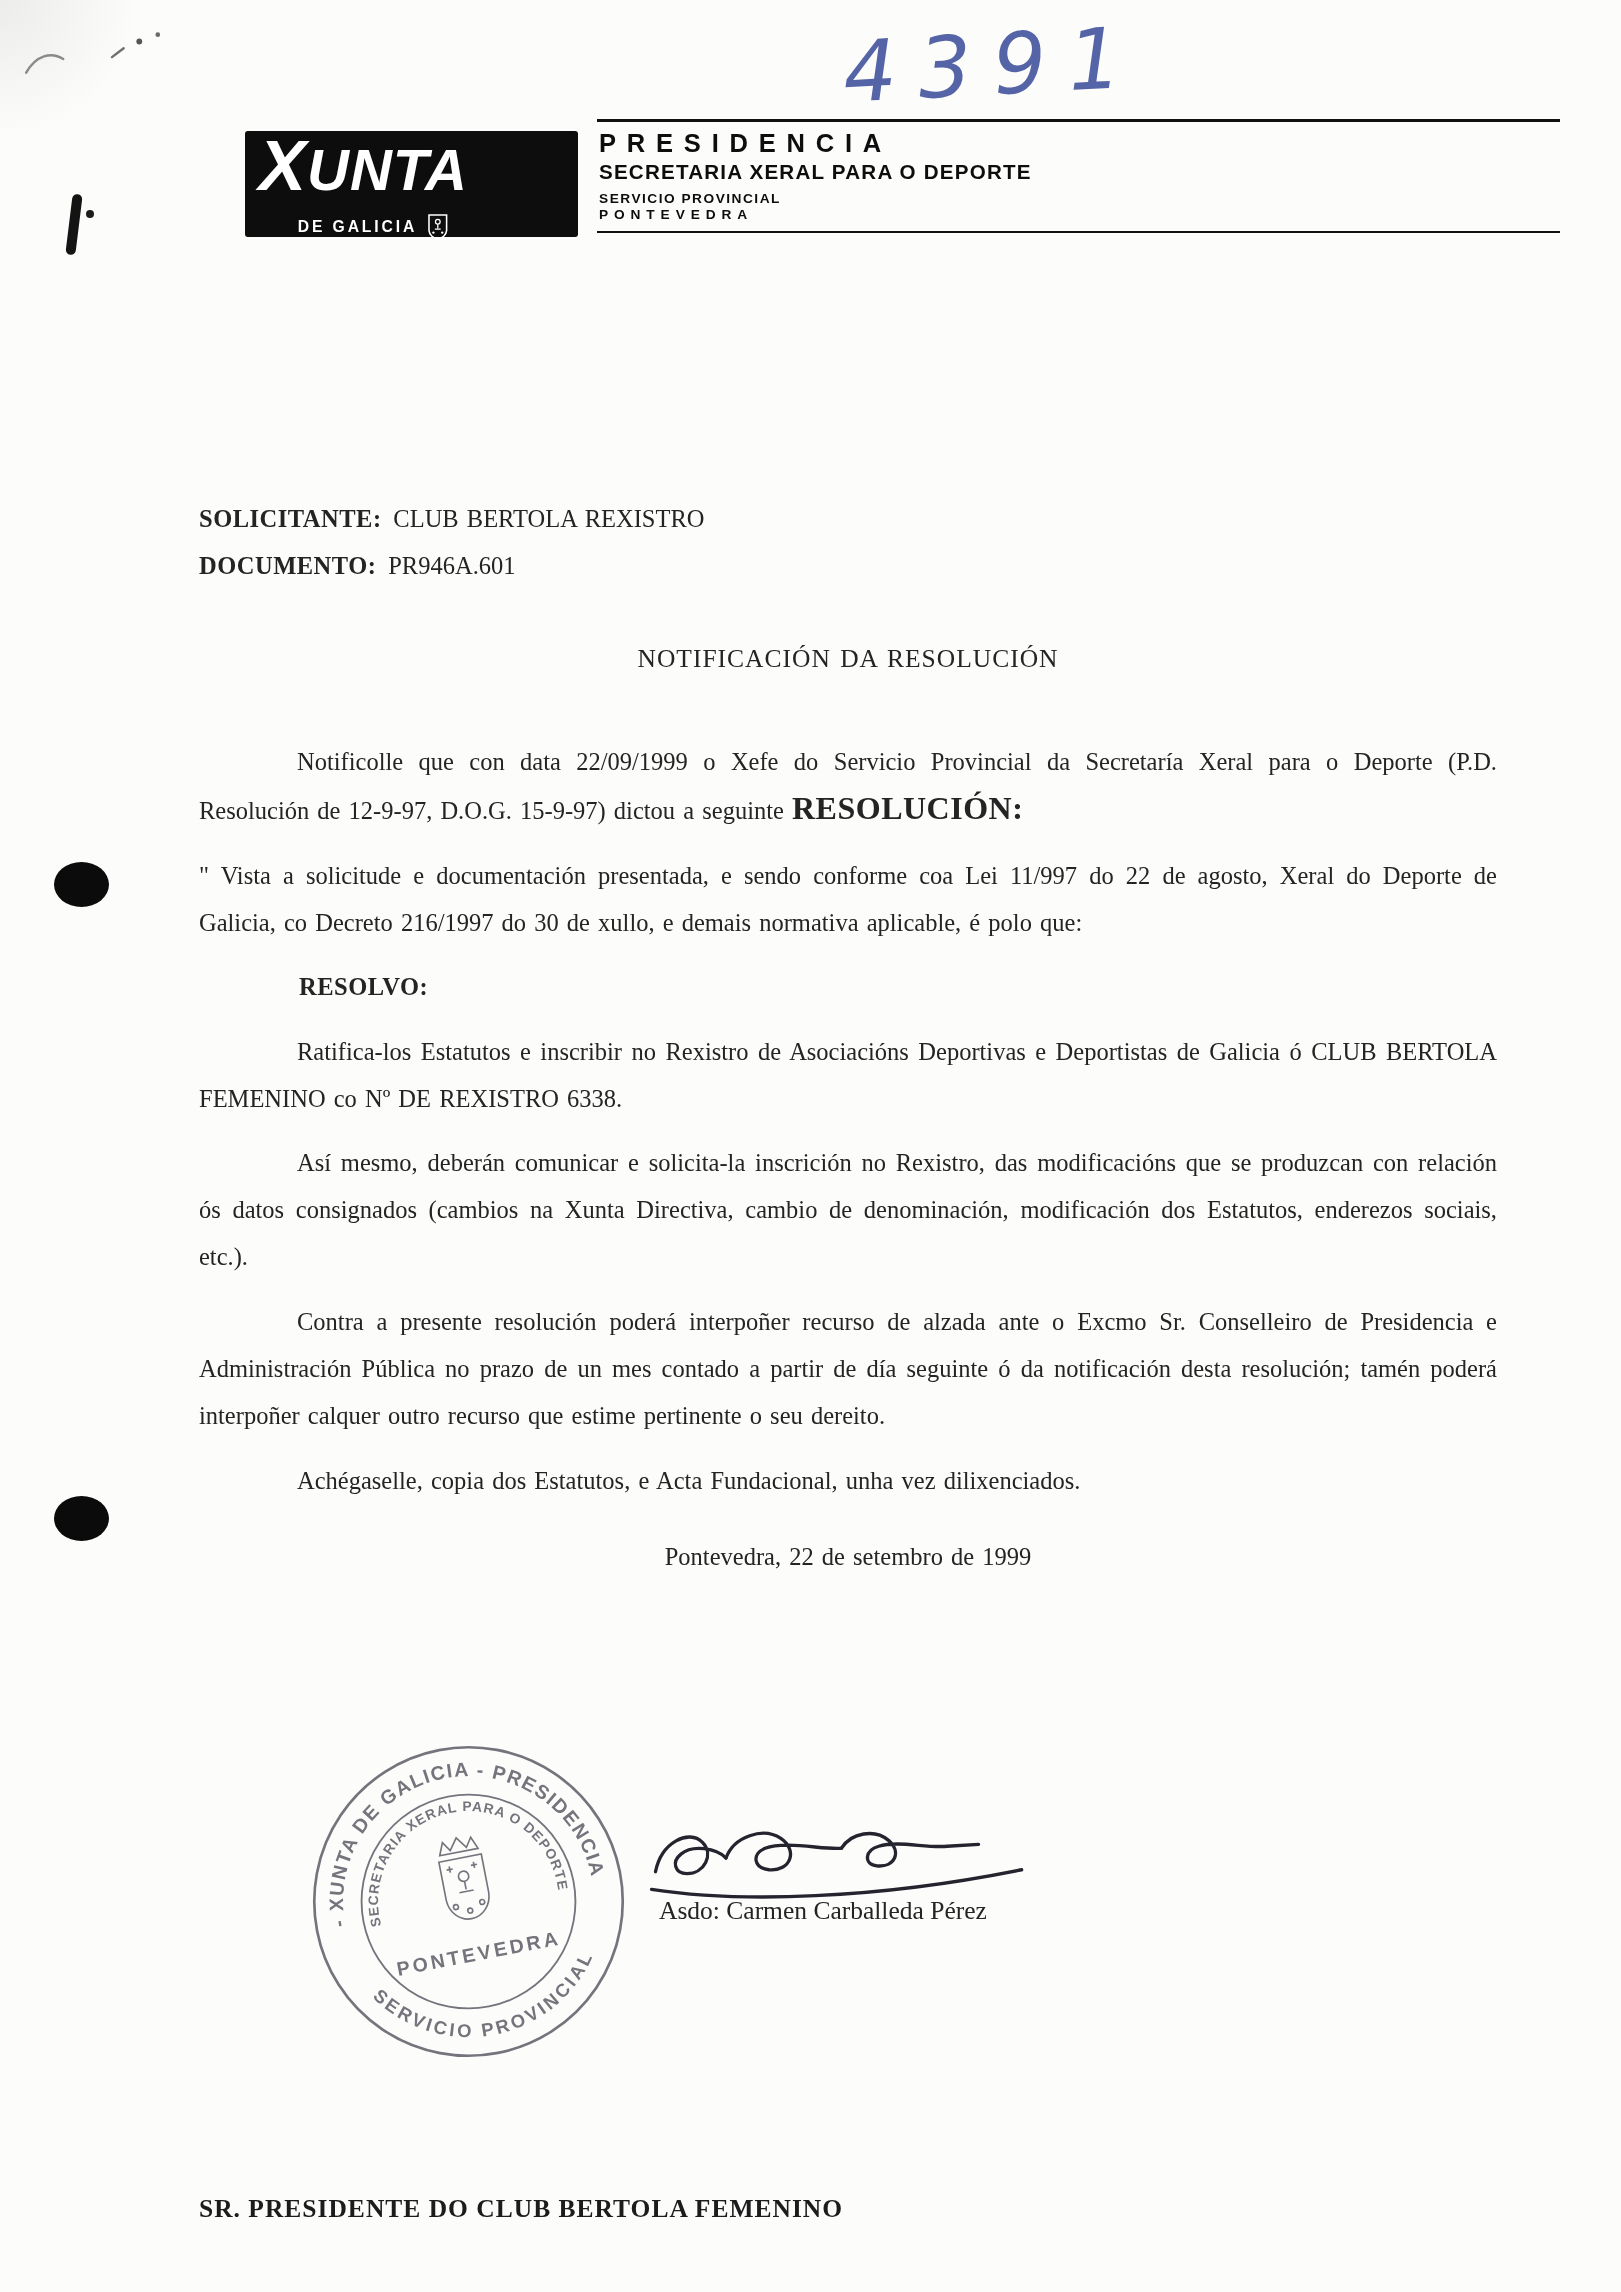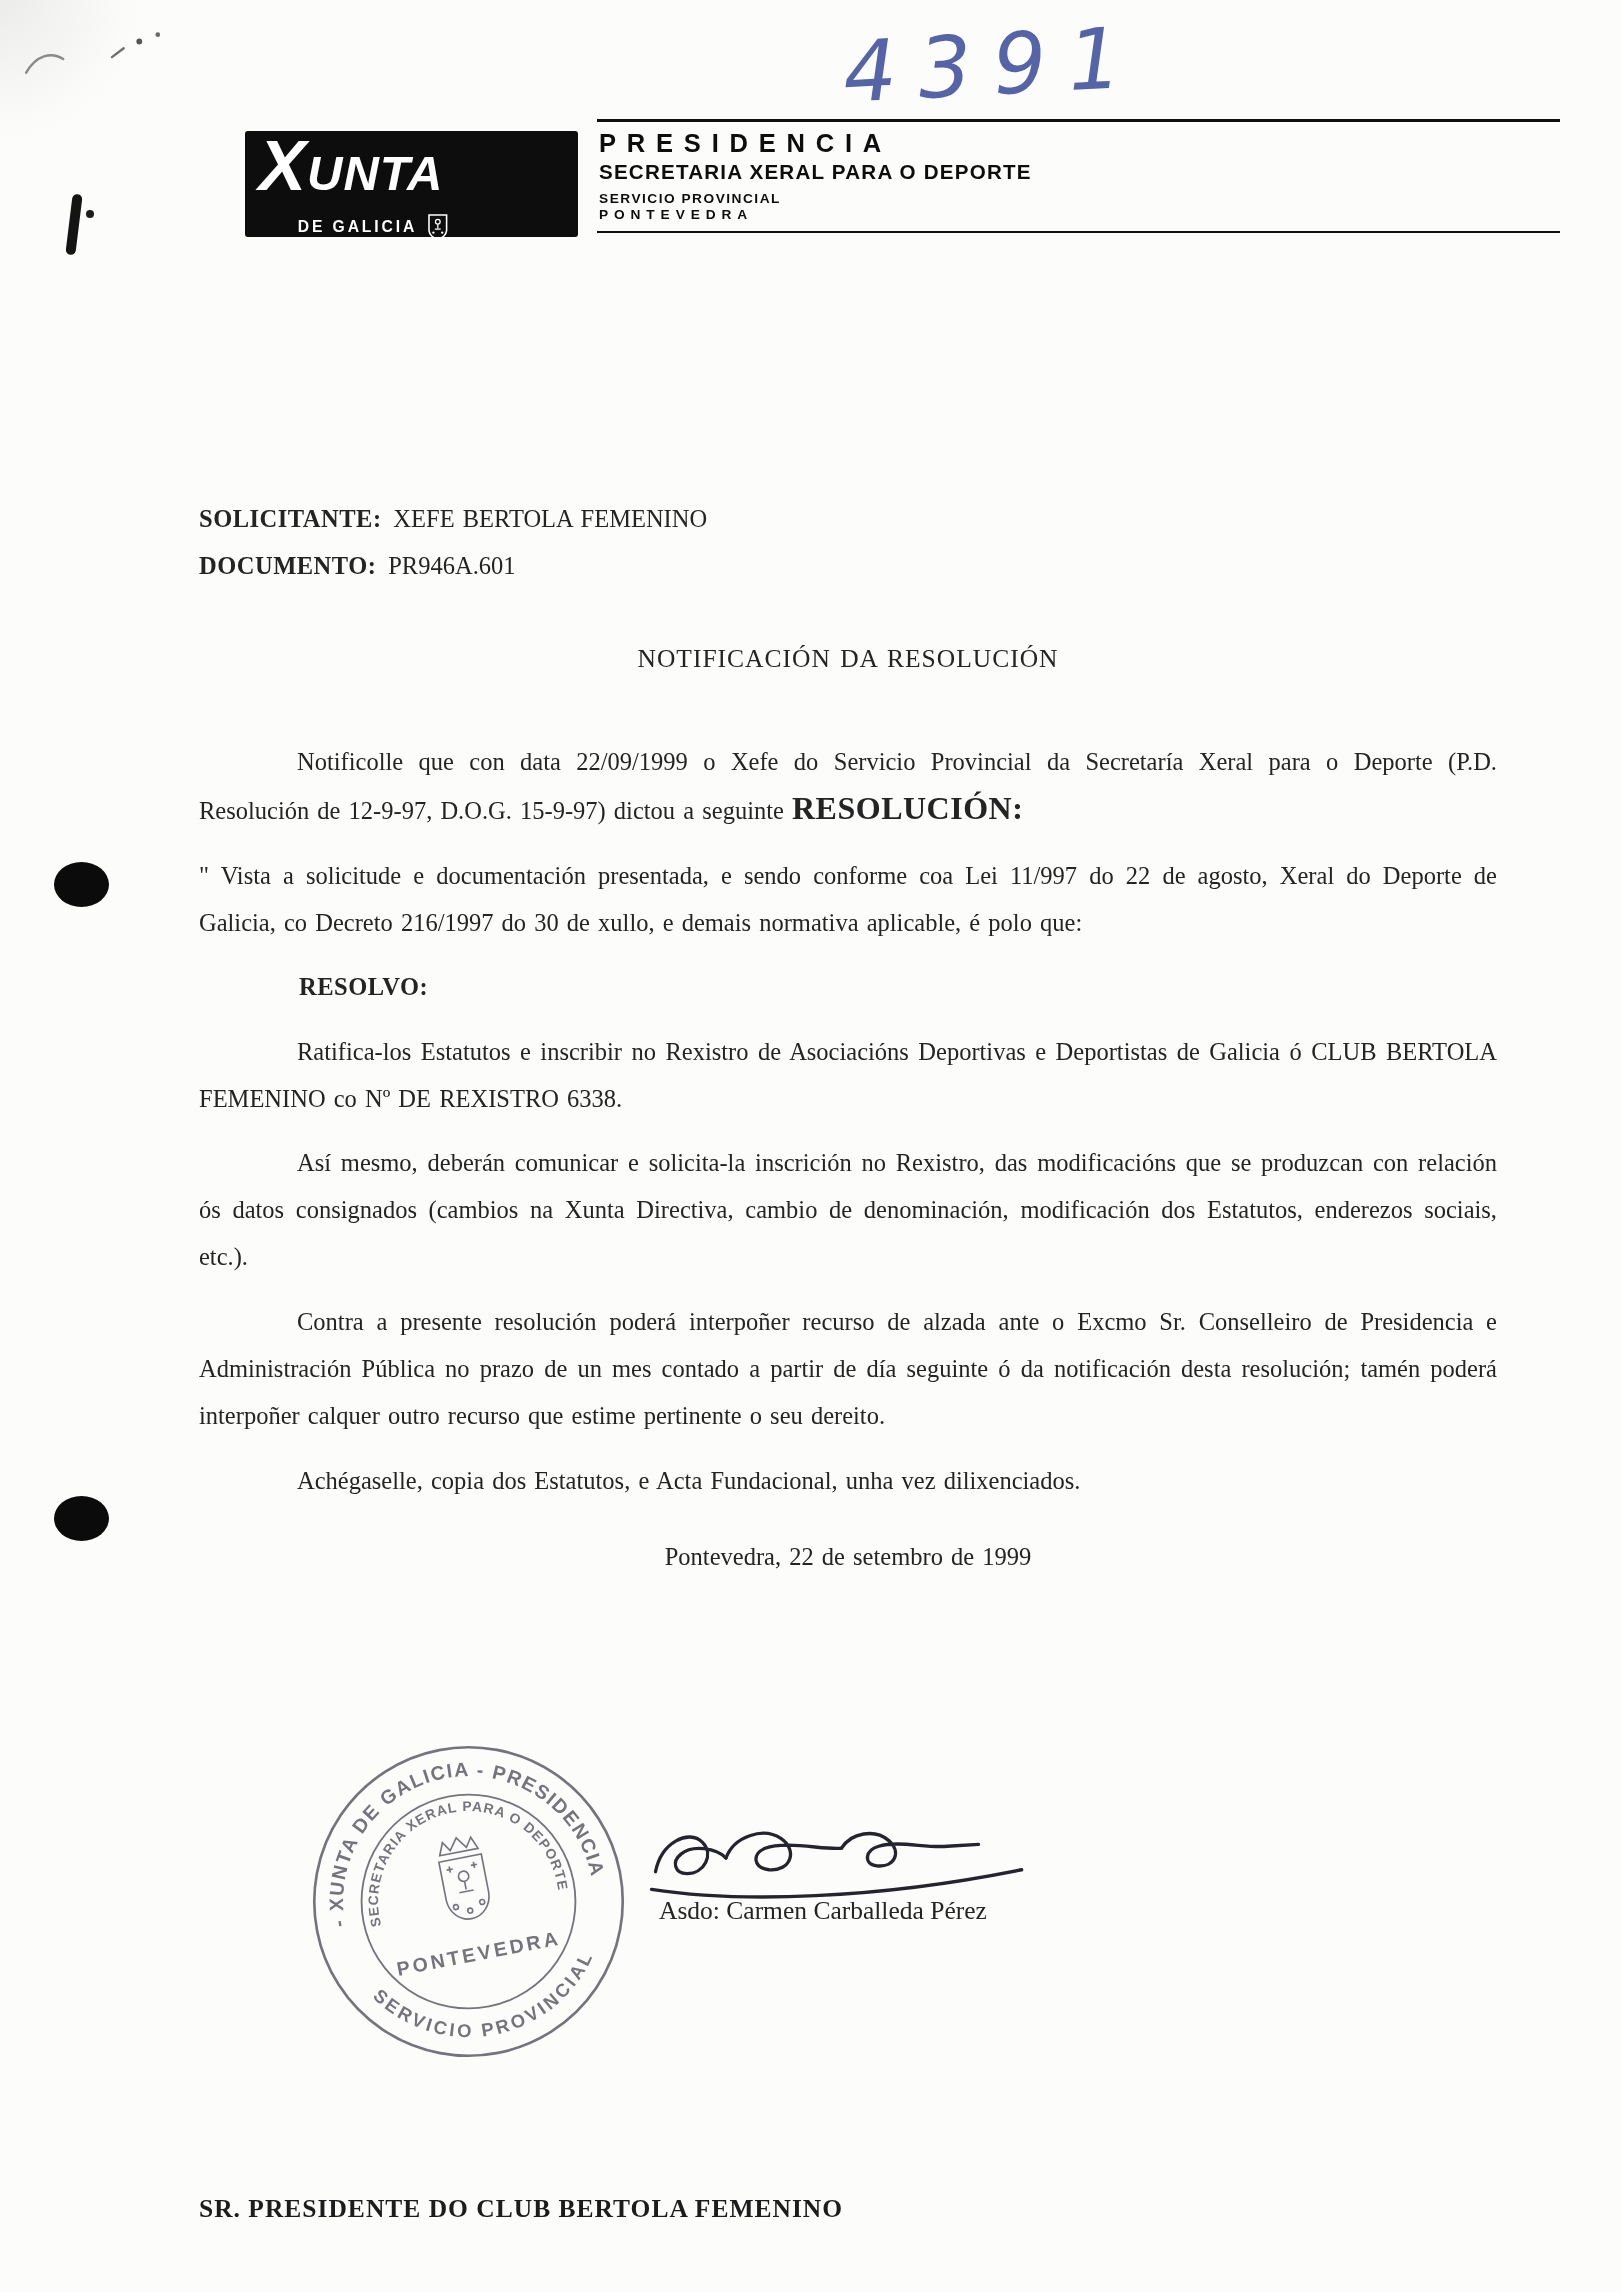--- a/index.html
+++ b/index.html
@@ -27,21 +27,21 @@
   
   .logo {
     position:absolute; left:245px; top:131px;
     width:333px; height:106px;
     background:#0d0d0d; color:#ffffff;
     box-sizing:border-box; padding:3.9px 11.8px 5.9px 13.7px;
     border-radius:2.9px;
   }
   .logo-text { font-family:"Liberation Sans", sans-serif; font-weight:bold; font-style:italic; letter-spacing:1px; line-height:61px; white-space:nowrap; }
   .logo-x { font-size:71px; }
-  .logo-rest { font-size:49px; }
+  .logo-rest { font-size:58px; }
   .logo-row { display:flex; align-items:center; gap:9.8px; margin-left:39px; margin-top:-2px; }
   .logo-sub { font-family:"Liberation Sans", sans-serif; font-weight:bold; font-size:15.7px; letter-spacing:2.9px; }
   .logo-crest svg { display:block; }
 
   
   .letterhead {
     position:absolute; left:597px; top:119px; width:961px;
     border-top:3.9px solid #101010;
     border-bottom:2.9px solid #101010;
     padding:6.9px 0 8.8px 2px;
@@ -126,21 +126,21 @@
   <div class="letterhead">
     <div class="lh1">PRESIDENCIA</div>
     <div class="lh2">SECRETARIA XERAL PARA O DEPORTE</div>
     <div class="lh3">SERVICIO PROVINCIAL</div>
     <div class="lh4">PONTEVEDRA</div>
   </div>
 
   <div class="content">
 
     <div class="ref-line">
-      <span class="ref-label">SOLICITANTE:</span><span>XEFE BERTOLA FEMENINO</span>
+      <span class="ref-label">SOLICITANTE:</span><span>CLUB BERTOLA REXISTRO</span>
     </div>
     <div class="ref-line">
       <span class="ref-label">DOCUMENTO:</span><span>PR946A.601</span>
     </div>
 
     <div class="doc-title">NOTIFICACIÓN DA RESOLUCIÓN</div>
 
     <p class="para first" style="margin-bottom:0;"><span>Notificolle que con data 22/09/1999 o Xefe do Servicio Provincial da Secretaría Xeral para o Deporte (P.D. Resolución de 12-9-97, D.O.G. 15-9-97) dictou a seguinte </span><span class="inline-bold">RESOLUCIÓN:</span></p>
 
     <p class="para no-indent" style="margin-bottom:0;">" Vista a solicitude e documentación presentada, e sendo conforme coa Lei 11/997 do 22 de agosto, Xeral do Deporte de Galicia, co Decreto 216/1997 do 30 de xullo, e demais normativa aplicable, é polo que:</p>

